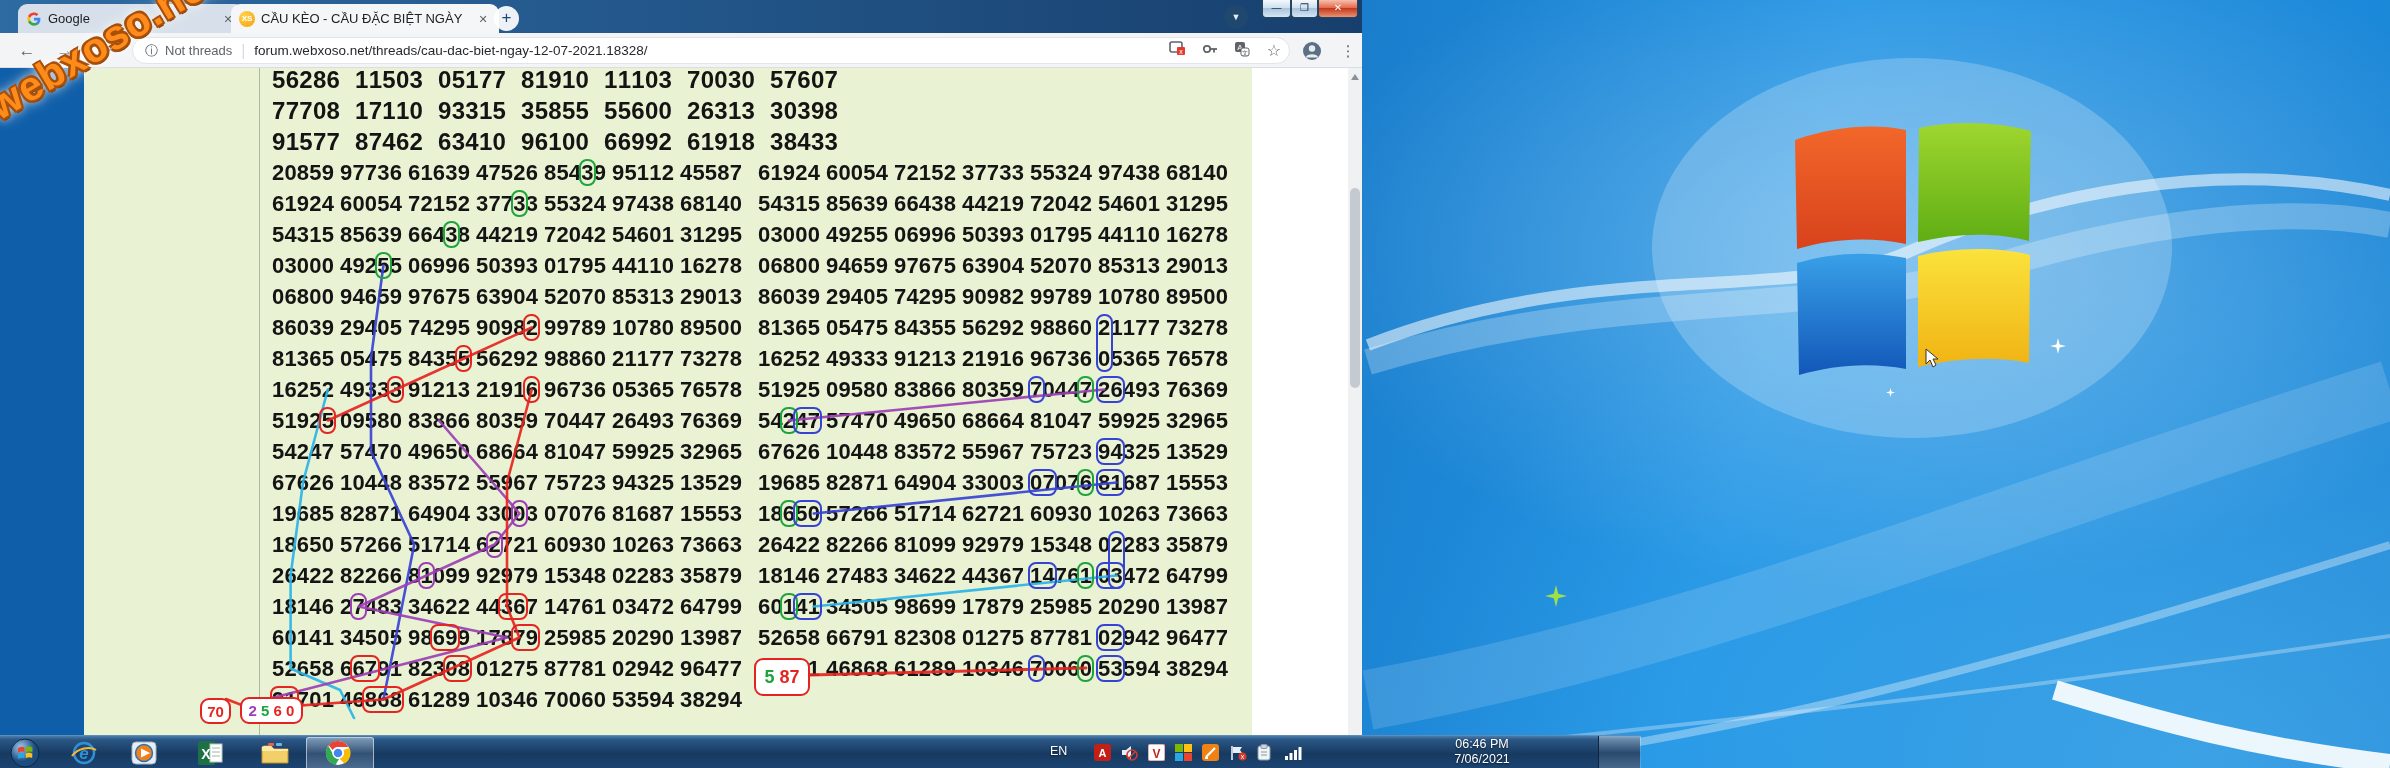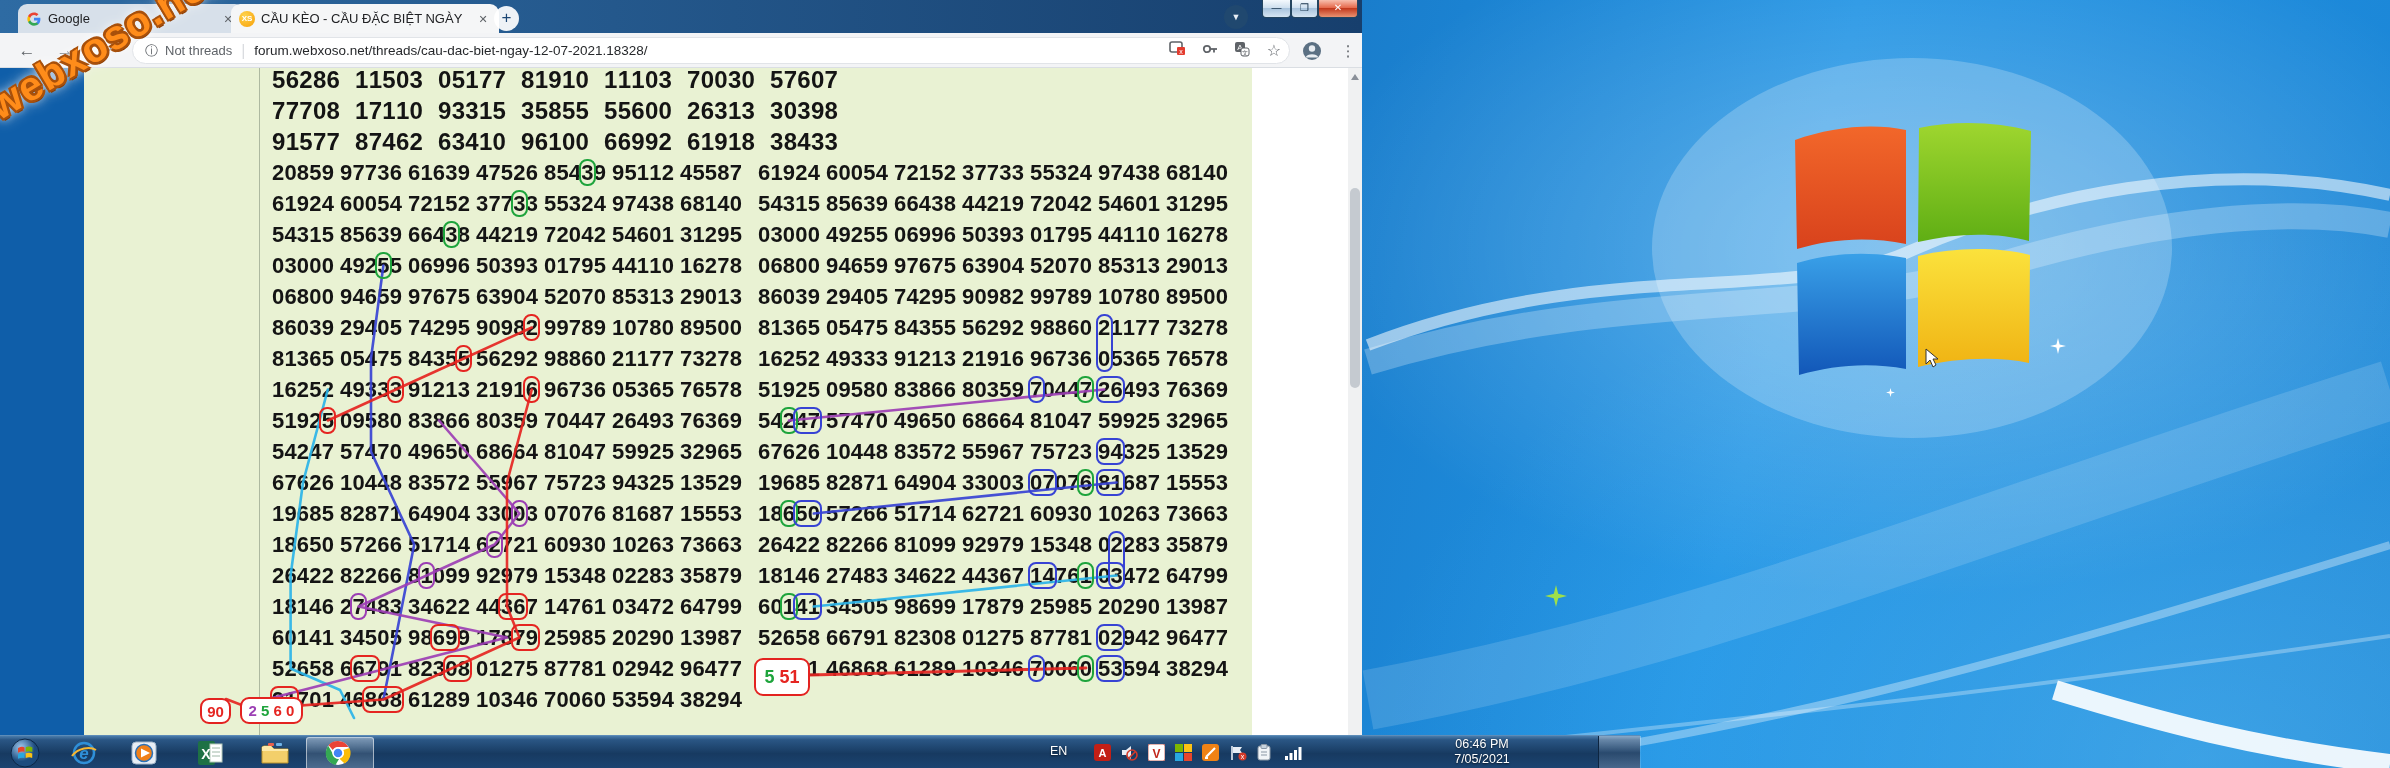--- a/index.html
+++ b/index.html
@@ -2150,22 +2150,22 @@
         <div class="abox" style="left: 1095.5px; top: 556px; width: 29.8px; height: 27px; border: 2.6px solid rgb(55, 67, 212);"></div>
         <div class="abox" style="left: 349.9px; top: 587px; width: 29.8px; height: 27px; border: 2.6px solid rgb(229, 37, 33);"></div>
         <div class="abox" style="left: 442.7px; top: 587px; width: 29.8px; height: 27px; border: 2.6px solid rgb(229, 37, 33);"></div>
         <div class="abox" style="left: 1027.5px; top: 587px; width: 17.4px; height: 27px; border: 2.6px solid rgb(55, 67, 212);"></div>
         <div class="abox" style="left: 1077.1px; top: 587px; width: 17.4px; height: 27px; border: 2.6px solid rgb(30, 164, 60);"></div>
         <div class="abox" style="left: 1095.5px; top: 587px; width: 29.8px; height: 27px; border: 2.6px solid rgb(55, 67, 212);"></div>
         <div class="abox" style="left: 269.5px; top: 618px; width: 29.8px; height: 27px; border: 2.6px solid rgb(229, 37, 33);"></div>
         <div class="abox" style="left: 362.3px; top: 618px; width: 42.2px; height: 27px; border: 2.6px solid rgb(229, 37, 33);"></div>
       </div>
     <div id="callouts">
-        <div class="callout" style="left: 754px; top: 590px; width: 56px; height: 38px; font-size: 18px;"><span style="color: rgb(30, 164, 60);">5 </span><span style="color: rgb(229, 37, 33);">51</span></div>
-        <div class="callout" style="left: 200px; top: 630px; width: 31px; height: 26px; font-size: 15px;"><span style="color: rgb(229, 37, 33);">90</span></div>
+        <div class="callout" style="left: 754px; top: 590px; width: 56px; height: 38px; font-size: 18px;"><span style="color: rgb(30, 164, 60);">5 </span><span style="color: rgb(229, 37, 33);">87</span></div>
+        <div class="callout" style="left: 200px; top: 630px; width: 31px; height: 26px; font-size: 15px;"><span style="color: rgb(229, 37, 33);">70</span></div>
         <div class="callout" style="left: 240px; top: 629px; width: 63px; height: 27px; font-size: 15px;"><span style="color: rgb(156, 63, 180);">2 </span><span style="color: rgb(30, 164, 60);">5 </span><span style="color: rgb(229, 37, 33);">6 </span><span style="color: rgb(229, 37, 33);">0</span></div>
       </div>
     <div class="scrollbar">
       <div class="sb-up"></div>
       <div class="sb-thumb"></div>
     </div>
   </div>
 </div>
 
 <div class="logo">webxoso.net</div>
@@ -2284,16 +2284,16 @@
   <div class="trayicon" style="left:1284px;">
     <svg width="19" height="17">
         <rect x="1" y="12" width="3" height="4" fill="#fff"></rect>
         <rect x="5.5" y="9" width="3" height="7" fill="#fff"></rect>
         <rect x="10" y="6" width="3" height="10" fill="#fff"></rect>
         <rect x="14.5" y="3" width="3" height="13" fill="#fff"></rect>
       </svg>
   </div>
   <div class="clock">
     <div>06:46 PM</div>
-    <div>7/05/2021</div>
+    <div>7/06/2021</div>
   </div>
   <div class="showdesk"></div>
 </div>
 
 </body></html>

